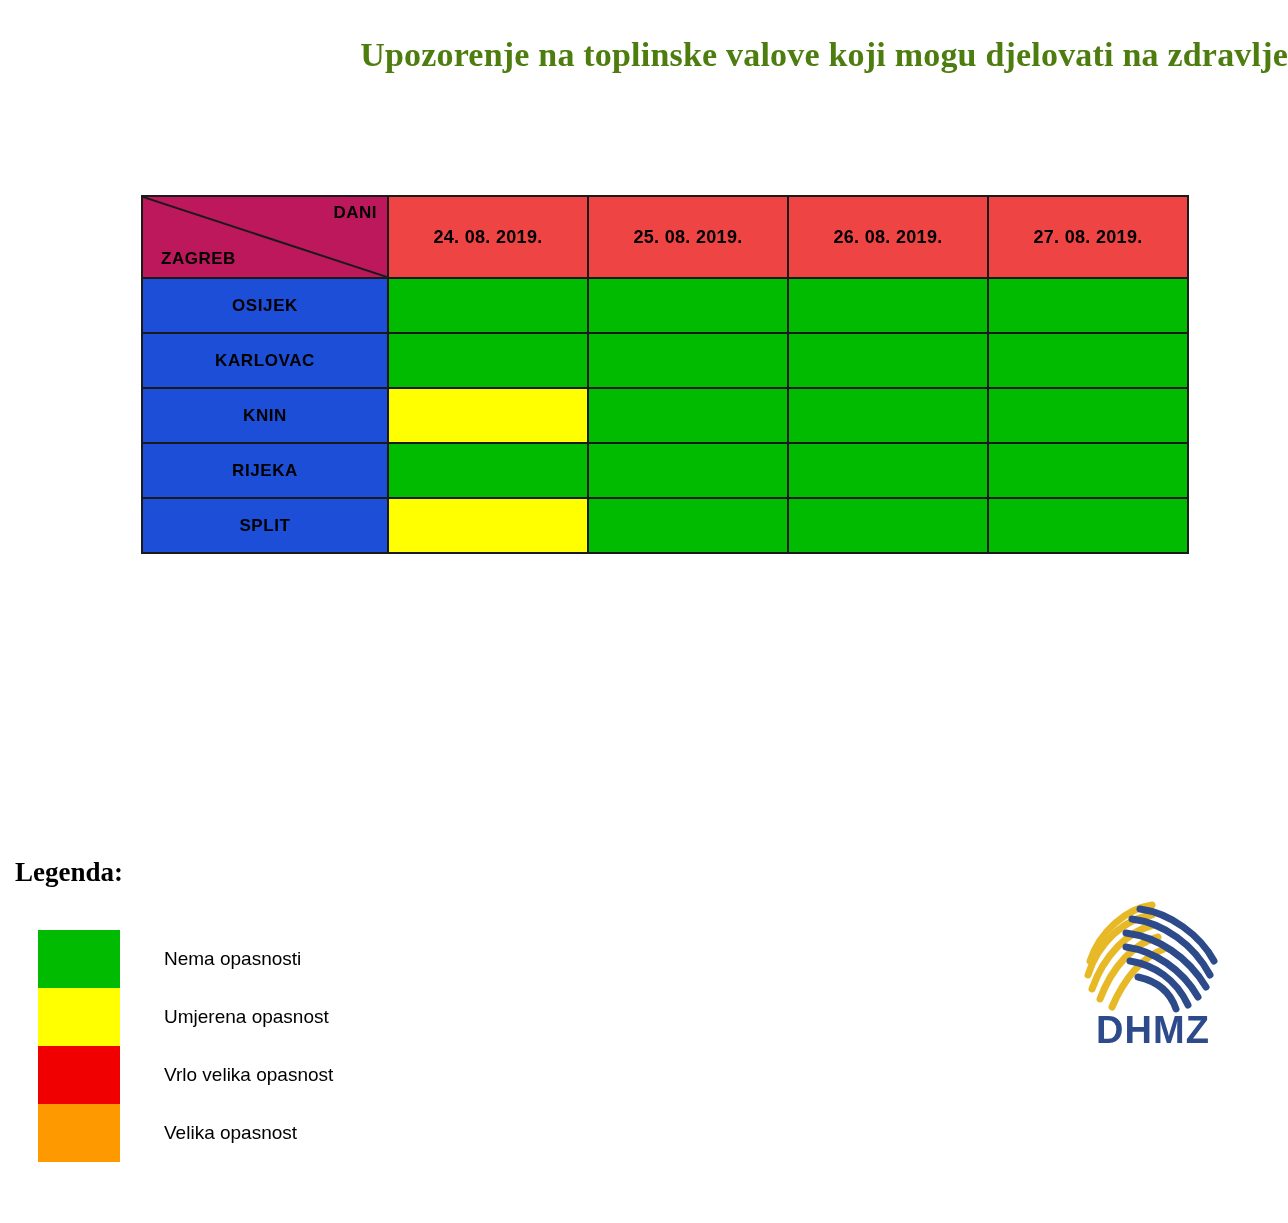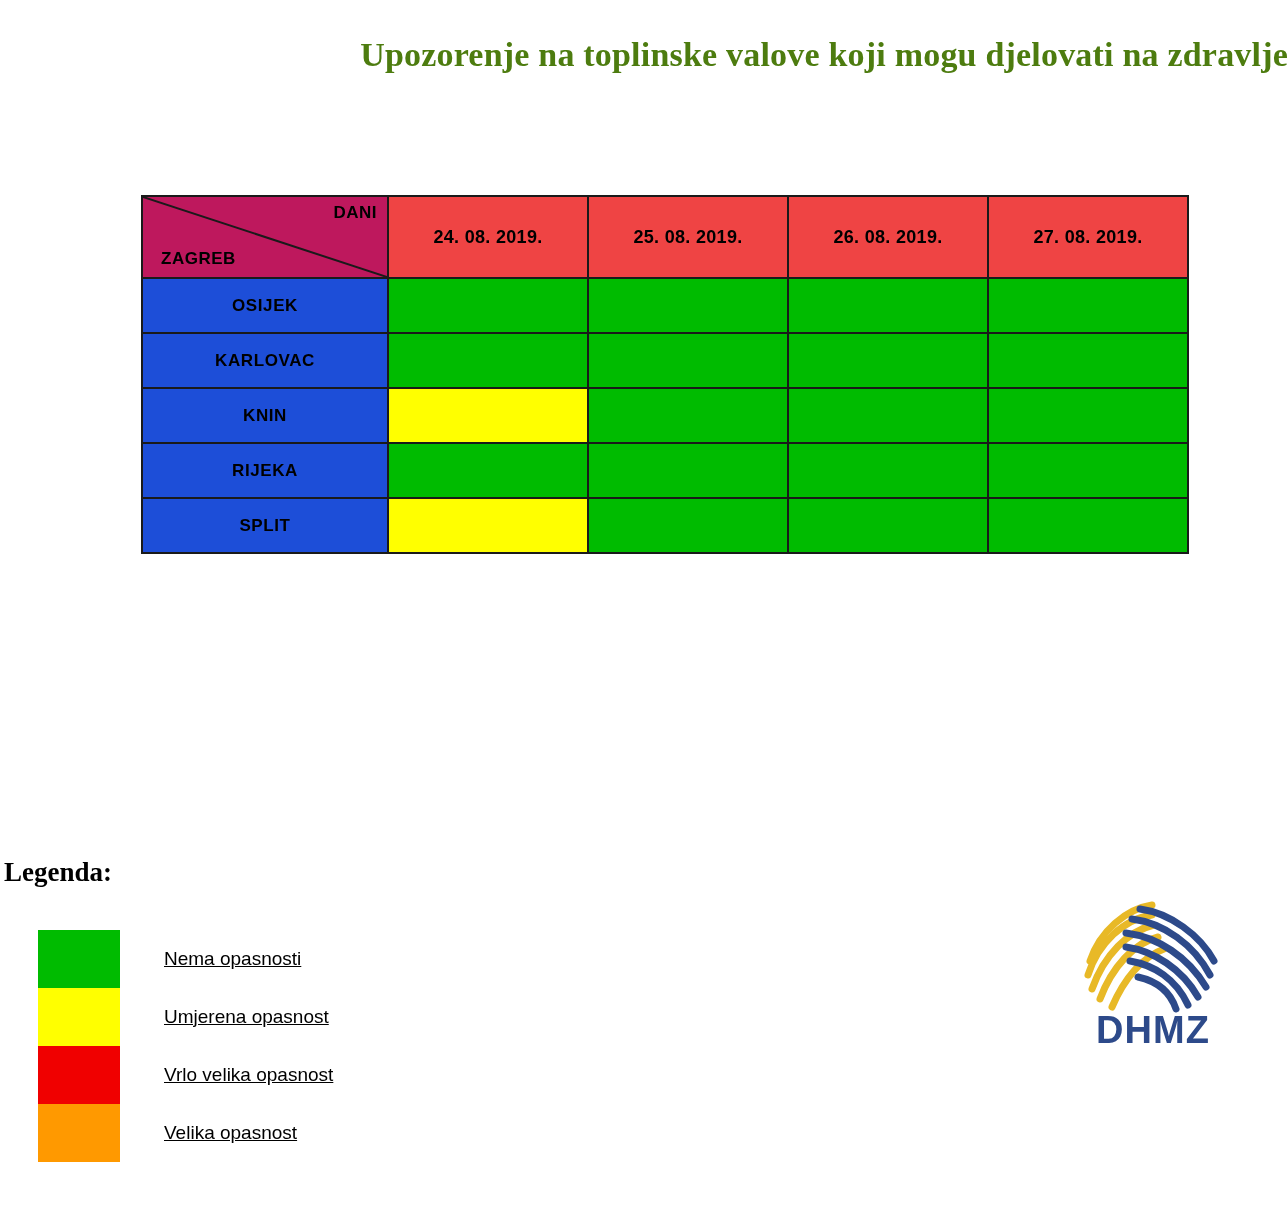--- a/index.html
+++ b/index.html
@@ -95,21 +95,21 @@
     letter-spacing: 0.6px;
   }
   .level-cell {
     width: 198px;
     height: 53px;
   }
 
   
   .legend-title {
     position: absolute;
-    left: 4px;
+    left: 15px;
     top: 857px;
     font-family: "Liberation Serif", serif;
     font-weight: bold;
     font-size: 27px;
     color: #000;
   }
   .legend-list {
     position: absolute;
     left: 38px;
     top: 930px;
@@ -122,21 +122,20 @@
   .legend-swatch {
     width: 82px;
     height: 58px;
     flex: 0 0 auto;
   }
   .legend-label {
     margin-left: 44px;
     font-size: 19px;
     color: #000;
     white-space: nowrap;
-    text-decoration: underline;
   }
 
   
   .logo {
     position: absolute;
     left: 1078px;
     top: 895px;
     width: 150px;
     height: 170px;
   }

